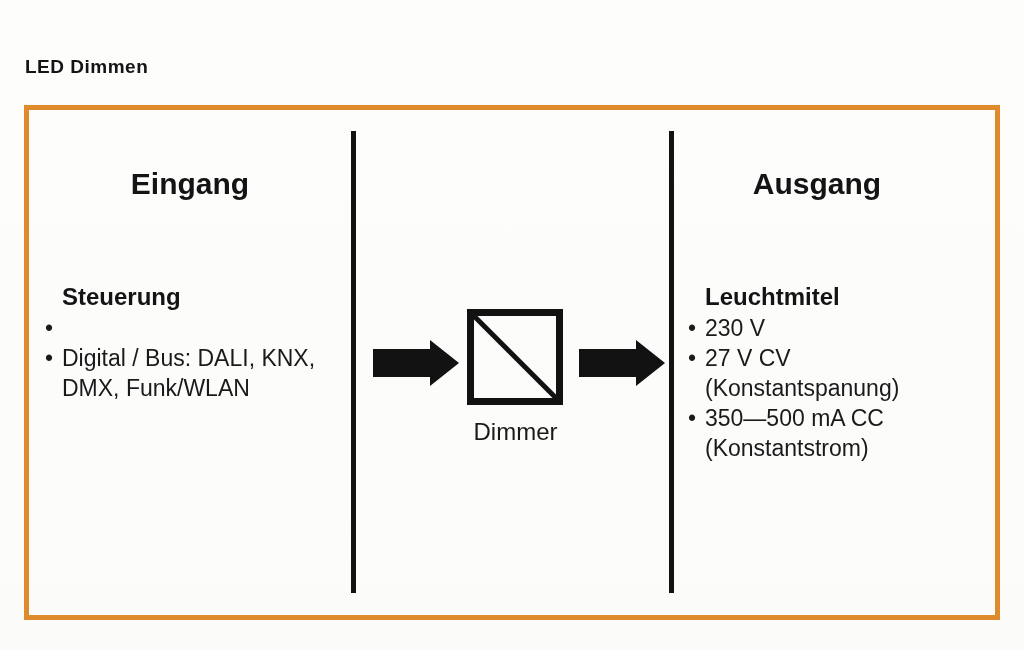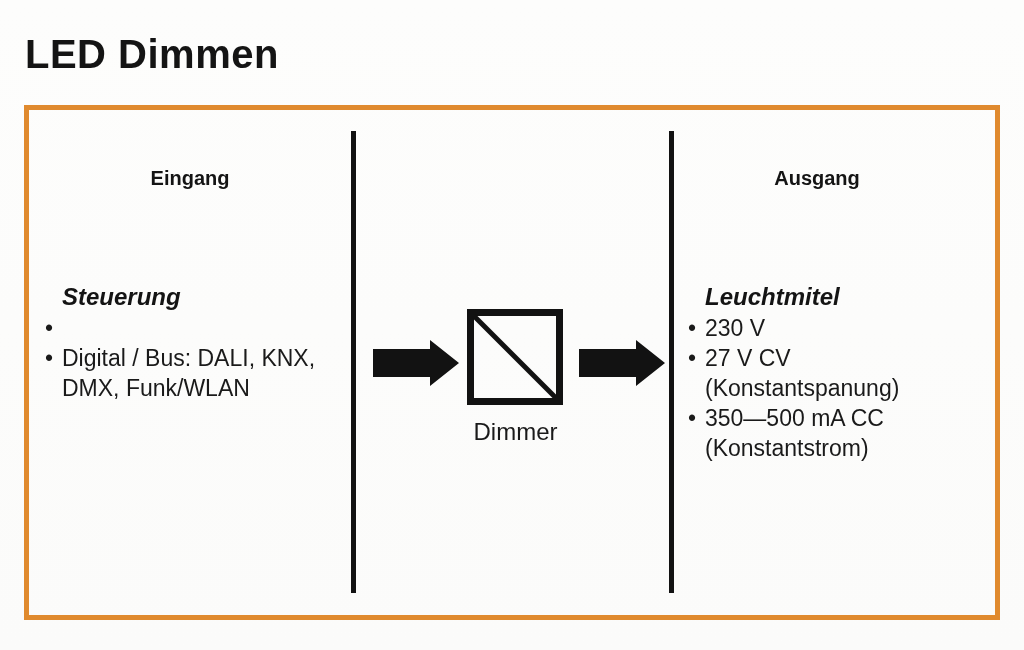--- a/index.html
+++ b/index.html
@@ -12,22 +12,22 @@
   }
   .canvas {
     position: relative;
     width: 1024px;
     height: 650px;
     background: linear-gradient(180deg, #fdfdfc 0%, #fbfbfa 100%);
   }
   .title {
     position: absolute;
     left: 25px;
-    top: 32px;
-    font-size: 40px;
+    top: 56px;
+    font-size: 19px;
     font-weight: bold;
     letter-spacing: 0.5px;
     color: #141414;
   }
   .frame {
     position: absolute;
     left: 24px;
     top: 105px;
     width: 976px;
     height: 515px;
@@ -41,21 +41,21 @@
     top: 21px;
     height: 462px;
     background: #121212;
   }
   .divider-left  { left: 322px; }
   .divider-right { left: 640px; }
 
   .col-header {
     position: absolute;
     top: 57px;
-    font-size: 20px;
+    font-size: 30px;
     font-weight: bold;
     text-align: center;
     color: #141414;
   }
   .col-header-input  { left: 0px;   width: 322px; }
   .col-header-output { left: 645px; width: 286px; }
 
   .textblock {
     position: absolute;
     top: 172px;
@@ -65,21 +65,20 @@
   }
   .input-block  { left: 16px;  width: 300px; }
   .output-block { left: 659px; width: 300px; }
 
   .block-title {
     font-size: 24px;
     font-weight: bold;
     padding-left: 17px;
     margin-bottom: 1px;
     color: #141414;
-    font-style: italic;
   }
   .bullet-row {
     display: flex;
     align-items: flex-start;
   }
   .bullet {
     width: 17px;
     flex: 0 0 17px;
     font-size: 23px;
     line-height: 30px;

